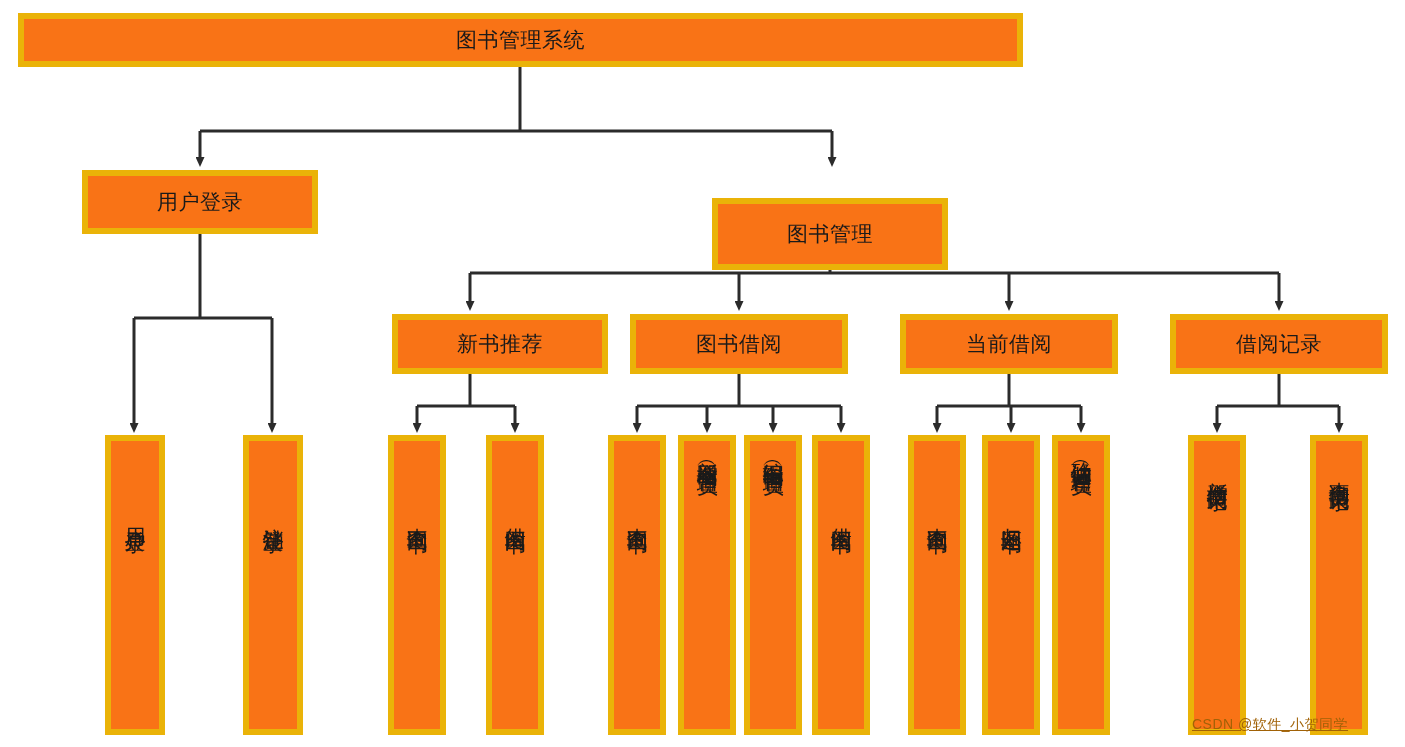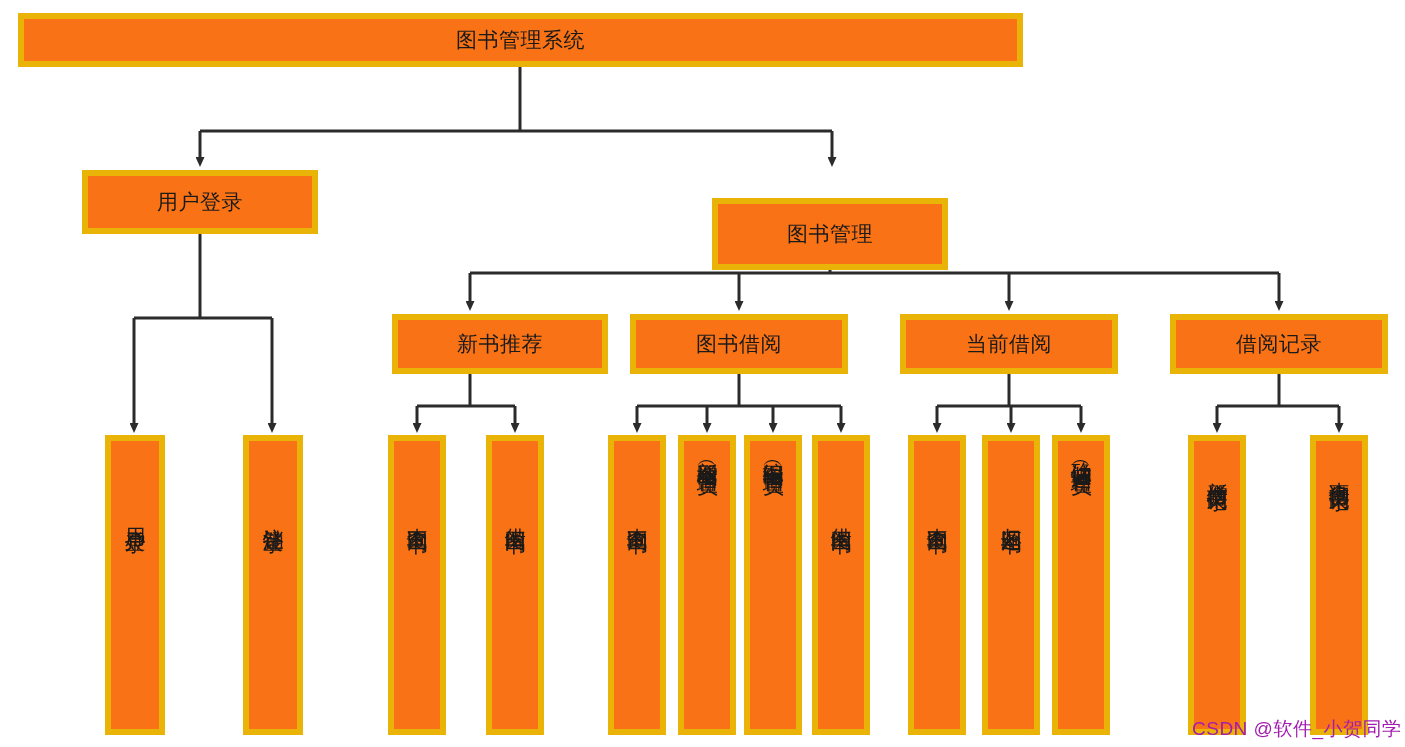--- a/index.html
+++ b/index.html
@@ -56,24 +56,25 @@
     line-height: 1.35;
     letter-spacing: 2px;
     white-space: nowrap;
     -webkit-writing-mode: vertical-rl;
   }
   .vtext.tall {
     padding-top: 0;
   }
   .watermark {
     position: absolute;
-    font-size: 19px;
-    color: #a21caf;
+    font-size: 14px;
+    color: #a16207;
     white-space: nowrap;
     letter-spacing: 0.5px;
+    text-decoration: underline;
   }
 </style>
 </head>
 <body>
 
 <div id="canvas">
 
   <svg id="edges" viewBox="0 0 1405 747">
     <defs>
       <marker id="arrow" markerWidth="10" markerHeight="9" refX="1" refY="4.5" orient="auto" markerUnits="userSpaceOnUse">

